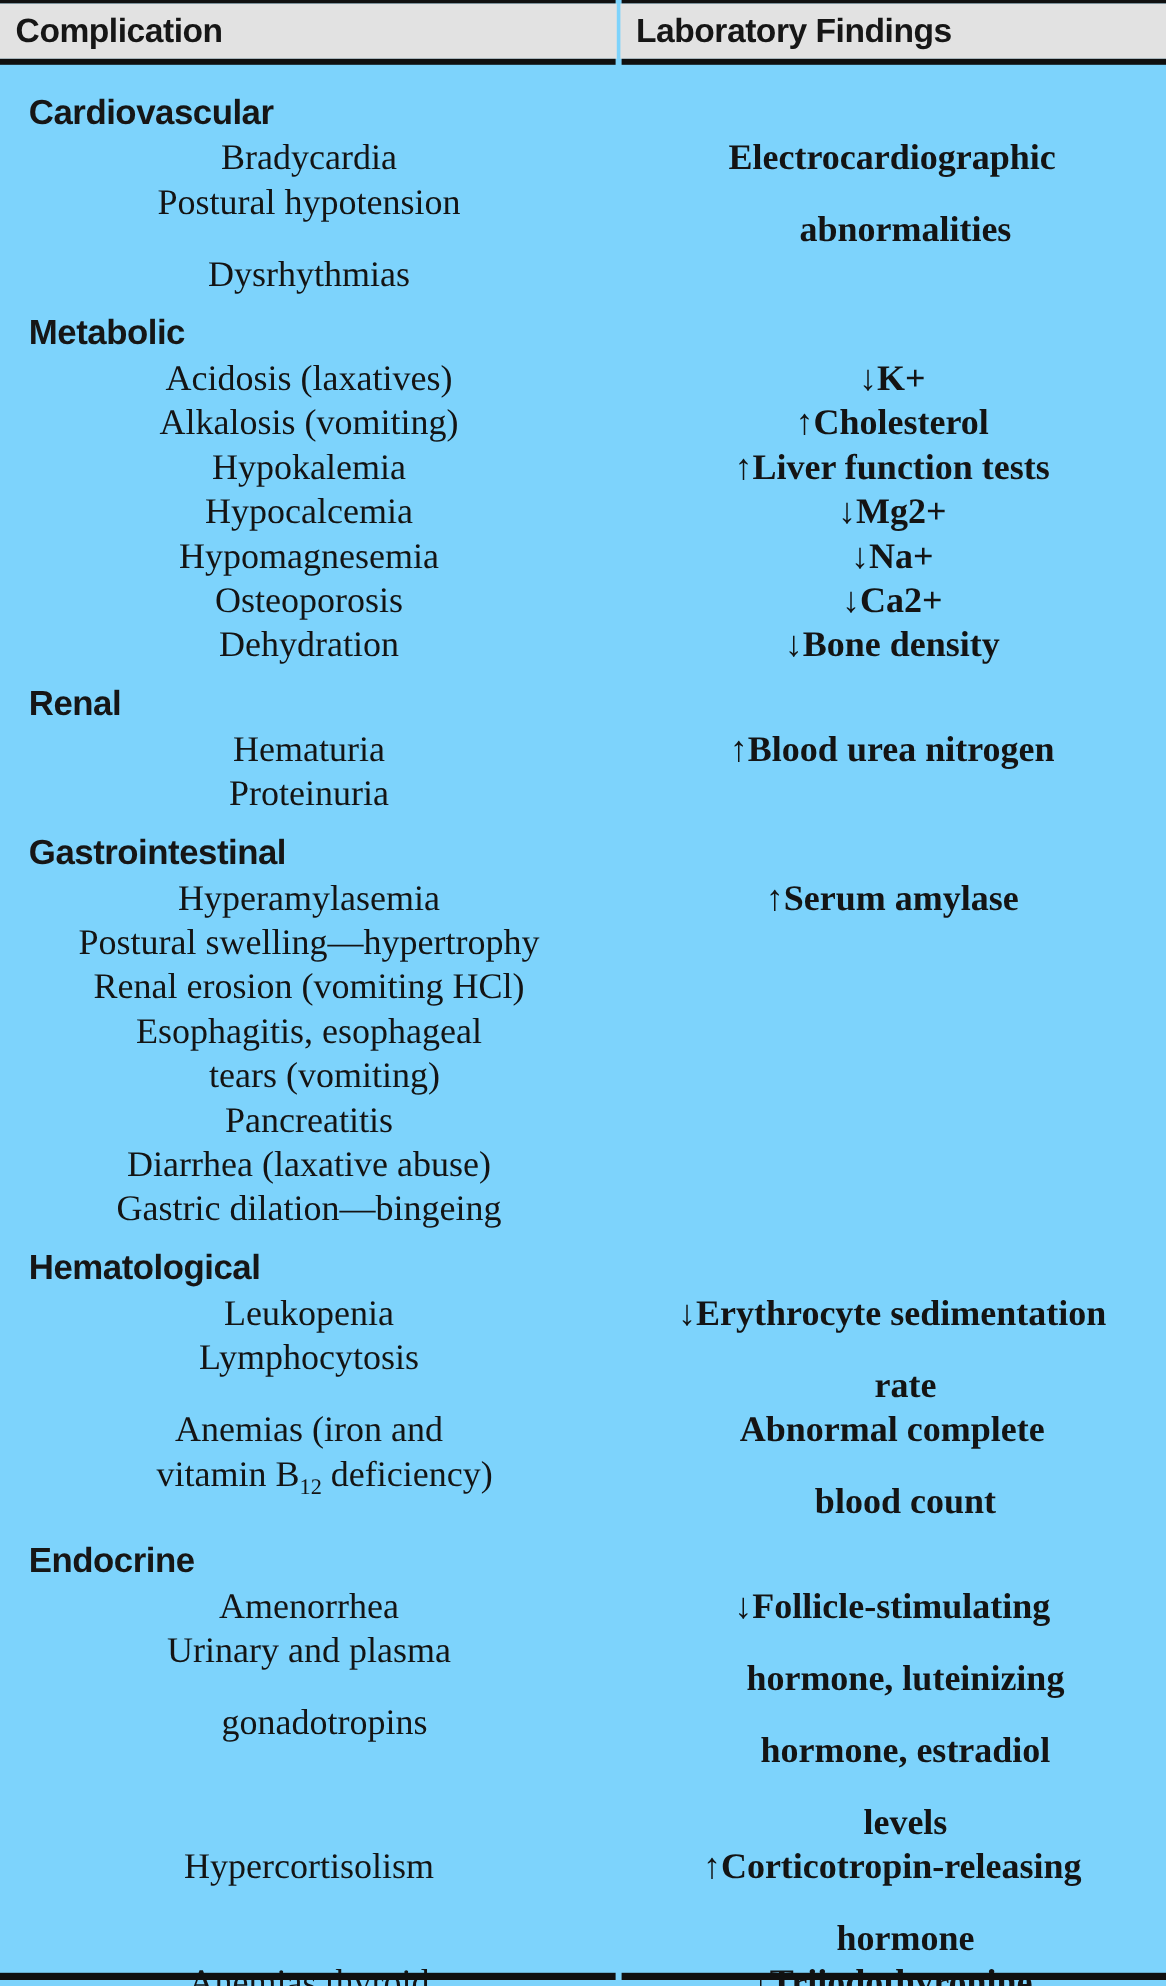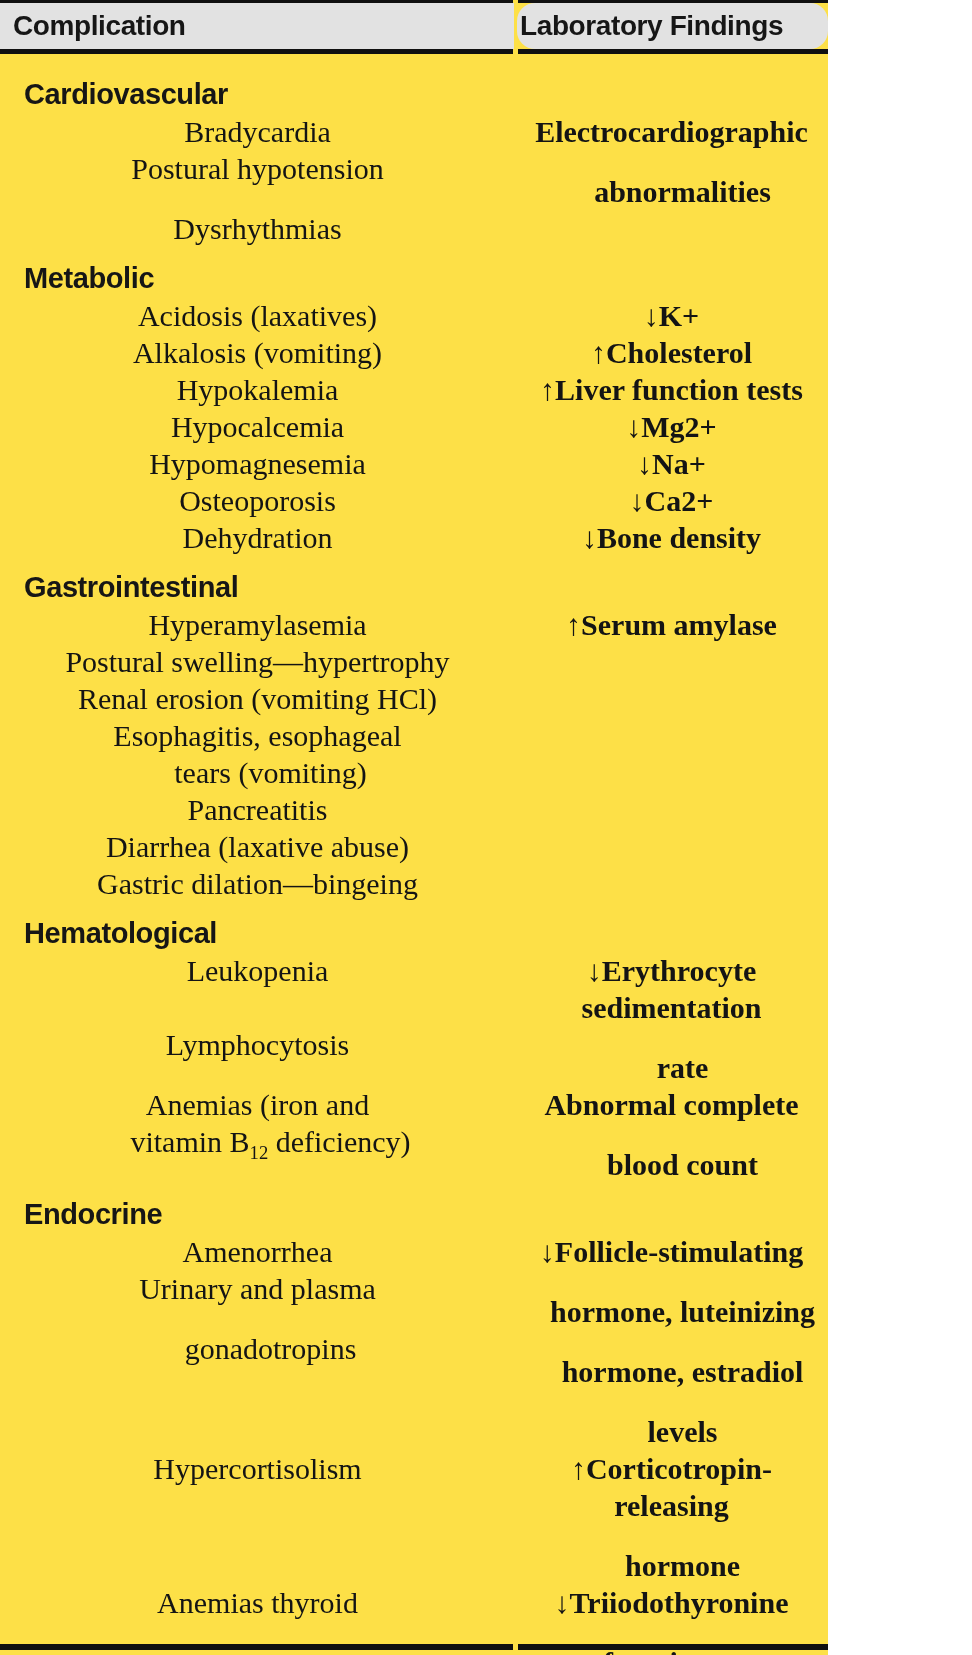--- a/index.html
+++ b/index.html
@@ -1,20 +1,20 @@
 <!DOCTYPE html>
 <html><head>
 <meta charset="utf-8">
 <style>
   html, body { margin: 0; padding: 0; background: #ffffff; }
   .page {
     position: relative;
-    width: 828px;
+    width: 972px;
     height: 1655px;
-    background: #fde047;
+    background: #7dd3fc;
     color: #141414;
     overflow: hidden;
     font-family: "Liberation Serif", "DejaVu Serif", serif;
   }
   
   .rule { display: flex; width: 100%; }
   .rule .seg { background: #101010; }
   .rule .seg1 { width: 513px; }
   .rule .seg2 { flex: 1; margin-left: 5px; }
   .rule-top .seg { height: 3px; }
@@ -29,21 +29,21 @@
     display: flex;
     align-items: center;
     box-sizing: border-box;
     font-family: "Liberation Sans", "DejaVu Sans", sans-serif;
     font-weight: 700;
     font-size: 28px;
     letter-spacing: -0.4px;
     color: #161616;
   }
   .hcell.h1 { width: 514px; padding-left: 13px; }
-  .hcell.h2 { flex: 1; margin-left: 3px; padding-left: 3px; border-radius: 18px; }
+  .hcell.h2 { flex: 1; margin-left: 3px; padding-left: 13px; }
 
   
   .tbody { padding-top: 9px; }
   .section { margin-top: 13px; }
   .heading {
     font-family: "Liberation Sans", "DejaVu Sans", sans-serif;
     font-weight: 700;
     font-size: 29px;
     line-height: 37px;
     letter-spacing: -0.4px;
@@ -122,20 +122,31 @@
         <div class="row">
           <div class="c1">Osteoporosis</div>
           <div class="c2">↓Ca2+</div>
         </div>
         <div class="row">
           <div class="c1">Dehydration</div>
           <div class="c2">↓Bone density</div>
         </div>
       </div>
       <div class="section">
+        <div class="heading">Renal</div>
+        <div class="row">
+          <div class="c1">Hematuria</div>
+          <div class="c2">↑Blood urea nitrogen</div>
+        </div>
+        <div class="row">
+          <div class="c1">Proteinuria</div>
+          <div class="c2"></div>
+        </div>
+      </div>
+      <div class="section">
         <div class="heading">Gastrointestinal</div>
         <div class="row">
           <div class="c1">Hyperamylasemia</div>
           <div class="c2">↑Serum amylase</div>
         </div>
         <div class="row">
           <div class="c1">Postural swelling—hypertrophy</div>
           <div class="c2"></div>
         </div>
         <div class="row">

